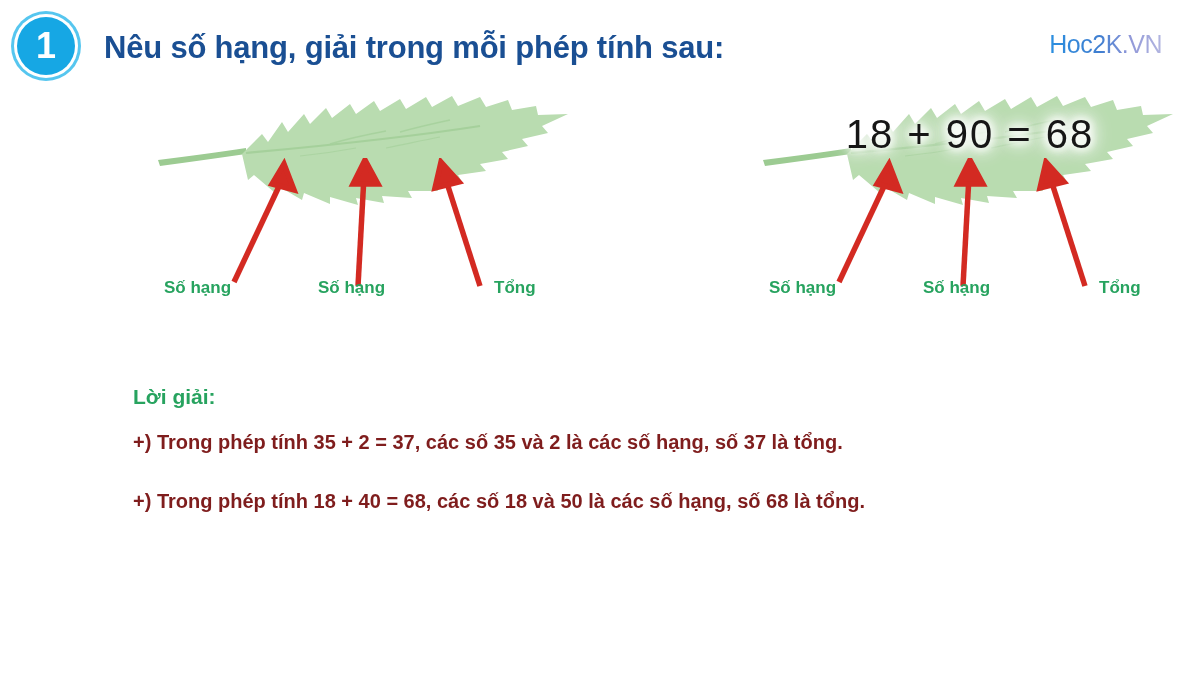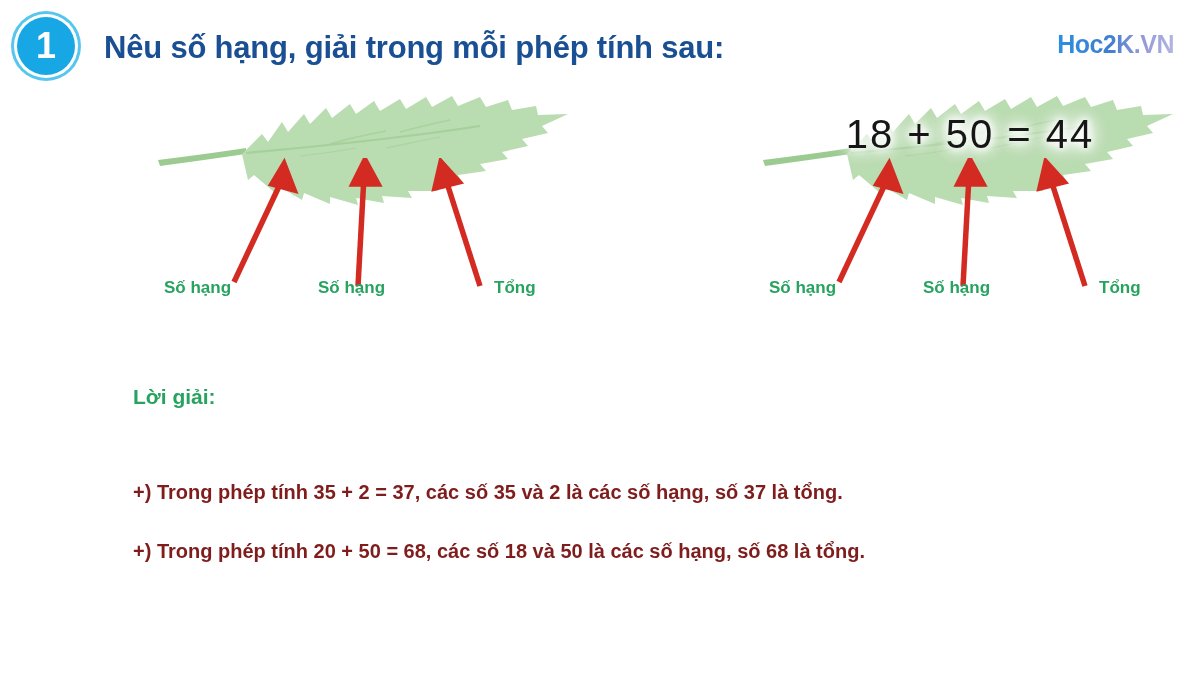--- a/index.html
+++ b/index.html
@@ -43,24 +43,24 @@
     left: 104px;
     top: 30px;
     font-size: 31px;
     font-weight: 700;
     color: #1a4f93;
     white-space: nowrap;
     letter-spacing: -0.2px;
   }
   .brand-logo {
     position: absolute;
-    right: 26px;
+    right: 38px;
     top: 30px;
     font-size: 25px;
-    font-weight: 700;
+    font-weight: 400;
     letter-spacing: -0.5px;
     background: linear-gradient(90deg, #2a8fe0 0%, #3f7ed0 45%, #8e96d8 70%, #b3b6e0 100%);
     -webkit-background-clip: text;
     background-clip: text;
     color: transparent;
     white-space: nowrap;
   }
 
   
   .diagram-area {
@@ -121,21 +121,21 @@
   .solution {
     position: absolute;
     left: 133px;
     top: 385px;
     width: 950px;
   }
   .solution-heading {
     font-size: 21px;
     font-weight: 700;
     color: #27a35f;
-    margin-bottom: 68px;
+    margin-bottom: 18px;
   }
   .solution-line {
     font-size: 20px;
     font-weight: 700;
     color: #7f1d1d;
     line-height: 1.55;
     margin-bottom: 28px;
     max-width: 910px;
   }
 </style>
@@ -196,21 +196,21 @@
                L392,44 L398,51 L372,57 L378,64 L352,70 L358,77 L330,82 L336,89
                L308,93 L312,100 L284,102 L288,109 L258,109 L262,116 L232,114
                L234,121 L206,116 L208,123 L180,115 L180,122 L154,111 L152,118
                L128,104 L124,110 L104,93 L98,98 Z" fill="#b9dcb0"></path>
       <path d="M96,71 C150,66 240,58 330,44" stroke="#a5d09b" stroke-width="2.2" fill="none"></path>
       <path d="M180,62 C200,56 220,52 236,49" stroke="#a5d09b" stroke-width="1.4" fill="none" opacity="0.85"></path>
       <path d="M250,50 C268,45 286,41 300,38" stroke="#a5d09b" stroke-width="1.4" fill="none" opacity="0.85"></path>
       <path d="M150,74 C170,72 190,69 206,66" stroke="#a5d09b" stroke-width="1.2" fill="none" opacity="0.7"></path>
       <path d="M236,66 C256,62 274,58 290,55" stroke="#a5d09b" stroke-width="1.2" fill="none" opacity="0.7"></path>
     </svg>
-    <div class="equation">18 + 50 = 44</div>
+    <div class="equation">18 + 90 = 68</div>
     <svg class="arrows-svg" viewBox="0 0 430 130">
       <g stroke="#d32a22" stroke-width="5.5" fill="#d32a22">
         <line x1="84" y1="124" x2="132" y2="22"></line>
         <polygon points="134,6 144,32 122,26"></polygon>
         <line x1="208" y1="128" x2="214" y2="18"></line>
         <polygon points="215,2 228,26 203,26"></polygon>
         <line x1="330" y1="128" x2="296" y2="22"></line>
         <polygon points="291,4 309,24 285,30"></polygon>
       </g>
     </svg>
@@ -219,14 +219,14 @@
       <div class="term-label i1">Số hạng</div>
       <div class="term-label i2">Tổng</div>
     </div>
   </div>
 
 </div>
 
 <div class="solution">
   <div class="solution-heading">Lời giải:</div>
   <div class="solution-line">+) Trong phép tính 35 + 2 = 37, các số 35 và 2 là các số hạng, số 37 là tổng.</div>
-  <div class="solution-line">+) Trong phép tính 20 + 50 = 68, các số 18 và 50 là các số hạng, số 68 là tổng.</div>
+  <div class="solution-line">+) Trong phép tính 18 + 40 = 68, các số 18 và 50 là các số hạng, số 68 là tổng.</div>
 </div>
 
 </body></html>

